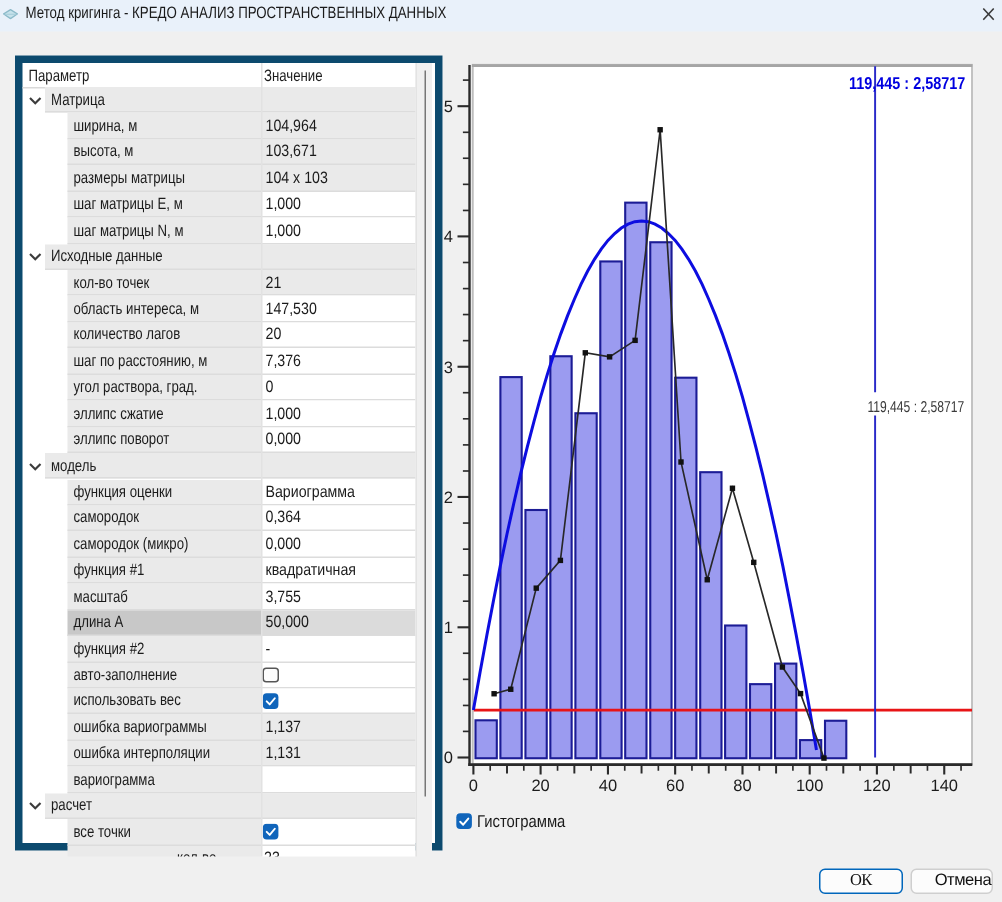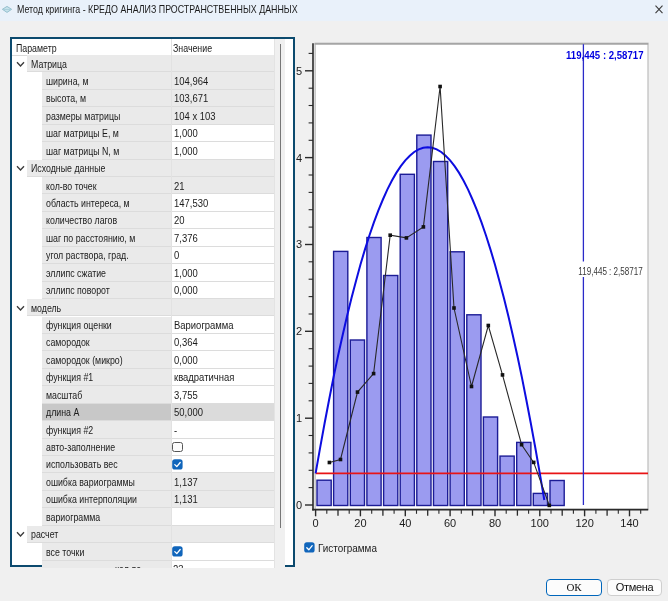--- a/index.html
+++ b/index.html
@@ -1,19 +1,19 @@
 <!DOCTYPE html>
 <html><head><meta charset="utf-8">
 <style>
 * { margin:0; padding:0; box-sizing:border-box; }
 html,body { width:668px; height:601px; background:#f0f0f0; overflow:hidden;
   font-family:"Liberation Sans", sans-serif; }
 #titlebar { position:absolute; left:0; top:0; width:668px; height:20.5px; background:#e9f1fa; }
 #title { position:absolute; left:16.5px; top:3.2px; font-size:11px; color:#1a1a1a; white-space:nowrap; transform:scaleX(0.805); transform-origin:0 50%; }
-#tbl { position:absolute; left:10px; top:37px; width:285px; height:530px; background:#ffffff; border:2px solid #0c4a6e; }
+#tbl { position:absolute; left:10px; top:37px; width:285px; height:530px; background:#ffffff; border:5px solid #0c4a6e; }
 .cell { position:absolute; }
 .txt { position:absolute; font-size:11px; color:#1b1b1b; white-space:nowrap; line-height:14px; transform:scaleX(0.86); transform-origin:0 50%; }
 .ptx { position:absolute; font-size:11px; color:#1b1b1b; white-space:nowrap; line-height:14px; transform:scaleX(0.80); transform-origin:0 50%; }
 .chev { position:absolute; }
 #chart { position:absolute; left:0; top:0; }
 .al { font-size:11px; fill:#1c1c1c; font-family:"Liberation Sans",sans-serif; }
 .blab { font-size:11.5px; font-weight:bold; fill:#0000e0; font-family:"Liberation Sans",sans-serif; }
 .glab { font-size:10.5px; fill:#3a3a3a; font-family:"Liberation Sans",sans-serif; }
 .btn { position:absolute; background:#fcfcfc; border-radius:4px; font-size:11px; letter-spacing:-0.3px; color:#111; text-align:center; }
 </style></head>
@@ -285,13 +285,13 @@
 <text x="642.8" y="274.5" text-anchor="end" class="glab" textLength="64.5" lengthAdjust="spacingAndGlyphs">119,445 : 2,58717</text>
 </svg>
 
 <svg style="position:absolute;left:304px;top:541.5px" width="11" height="11" viewBox="0 0 11 11">
     <rect x="0.2" y="0.2" width="10.4" height="10.4" rx="2.6" fill="#1065bb"></rect>
     <path d="M2.8 5.8l2 2 3.4-4.1" fill="none" stroke="#fff" stroke-width="1.3" stroke-linecap="round" stroke-linejoin="round"></path>
   </svg>
 <div class="txt" style="left:318.4px;top:540.5px;font-size:11.5px;">Гистограмма</div>
 
 <div class="btn" style="left:545.8px;top:579.2px;width:56.3px;height:16.7px;border:1.1px solid #0066bb;line-height:14.5px;font-family:Liberation Serif, serif;">ОК</div>
-<div class="btn" style="left:607.2px;top:579.2px;width:54.6px;height:16.7px;border:1px solid #cfcfcf;line-height:15px;">Отмена</div>
+<div class="btn" style="left:607.2px;top:579.2px;width:54.6px;height:16.7px;border:1px solid #cfcfcf;line-height:15px;text-align:right;">Отмена</div>
 
 </body></html>

